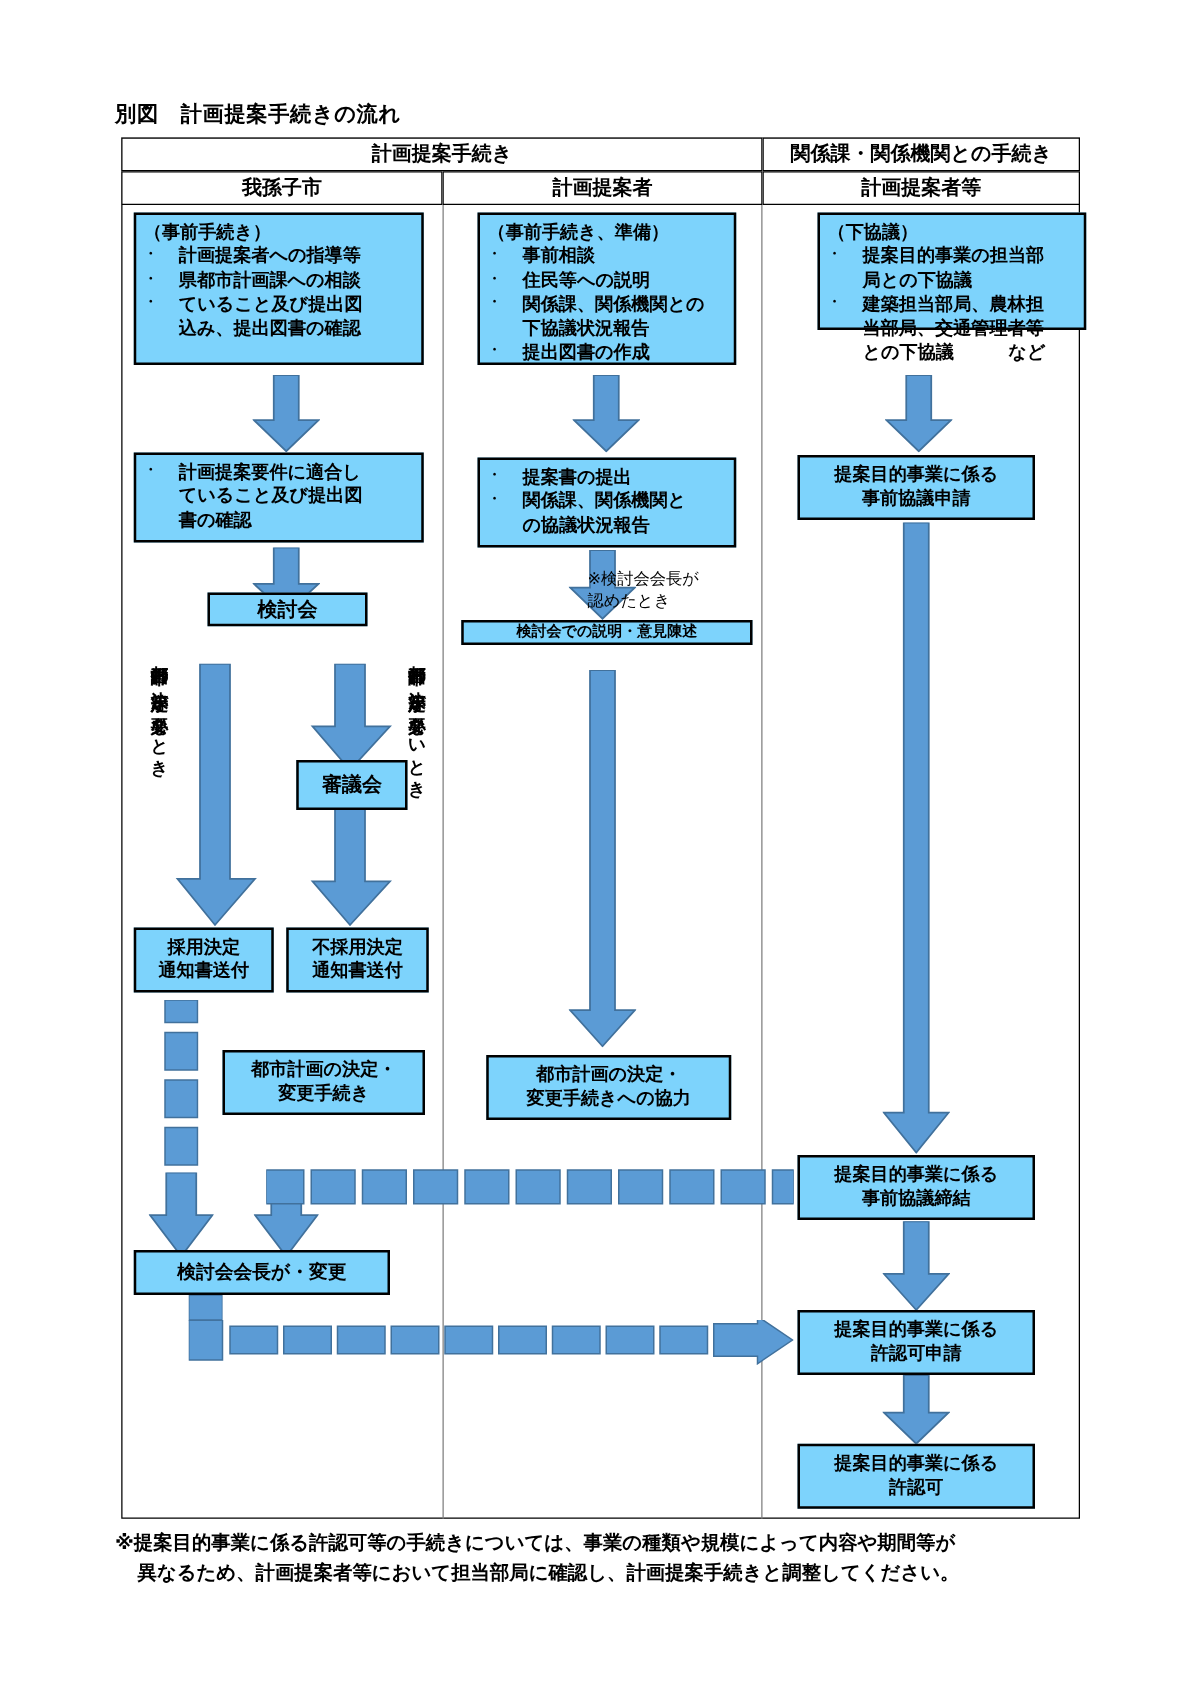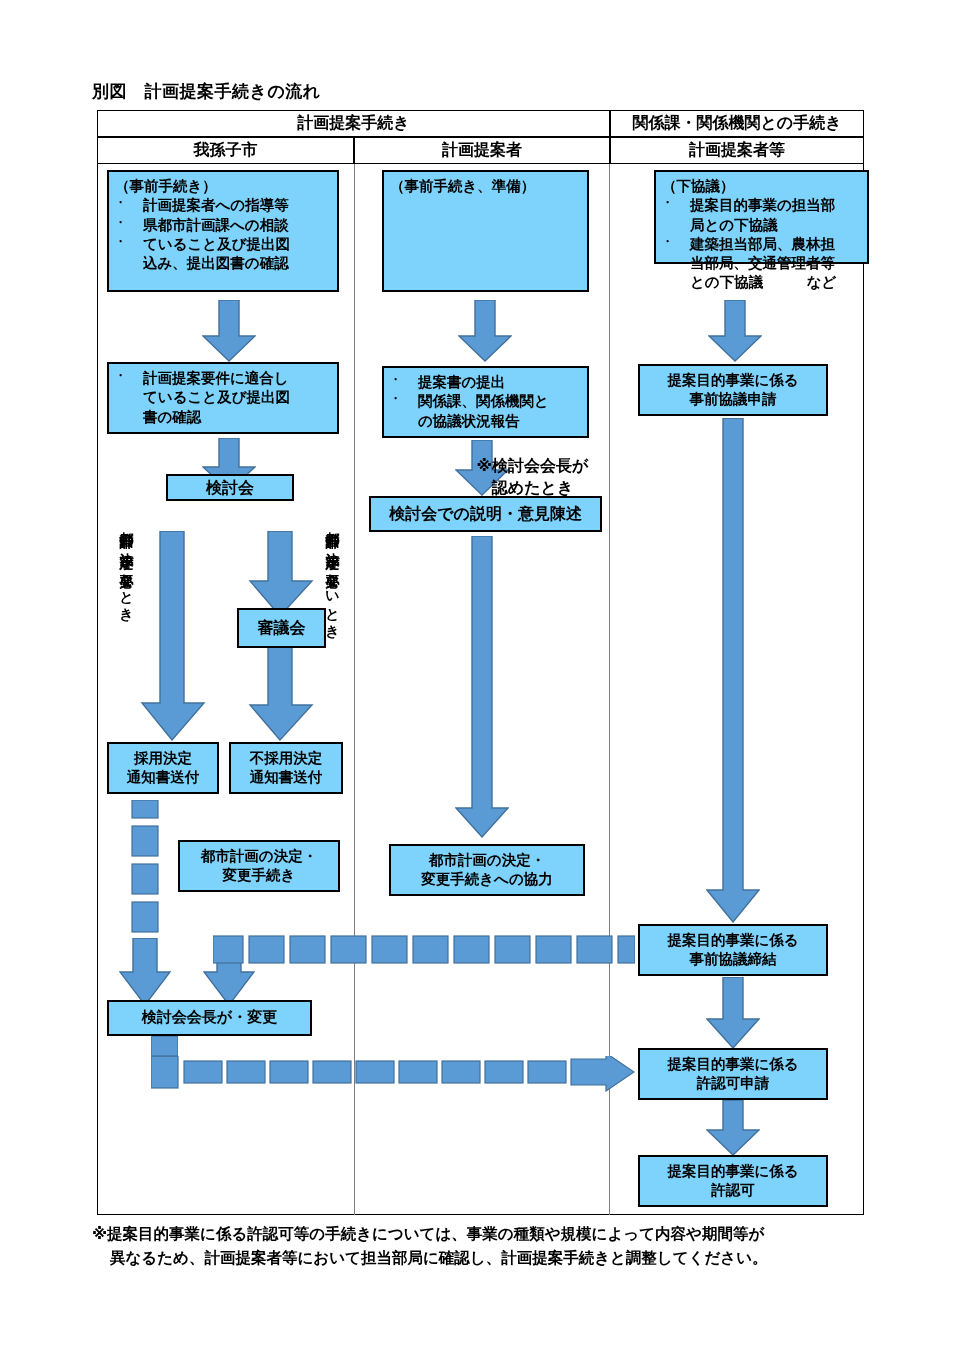--- a/index.html
+++ b/index.html
@@ -103,24 +103,24 @@
     font-size: 14px;
     font-weight: bold;
     letter-spacing: 1px;
     line-height: 1;
     z-index: 4;
     white-space: nowrap;
   }
   
   .side-note {
     position: absolute;
-    font-size: 16px;
-    font-weight: bold;
+    font-size: 13px;
+    font-weight: normal;
     line-height: 1.35;
-    text-align: center;
+    text-align: left;
     z-index: 6;
     white-space: pre-line;
   }
   
   #footnote {
     position: absolute;
     left: 92px; top: 1222px;
     width: 790px;
     font-size: 15.5px;
     font-weight: bold;
@@ -294,20 +294,27 @@
   </div>
 
   <div class="dash" style="left:151px; top:1036px;">
     <svg width="27" height="24" viewBox="0 0 27 24">
       <rect x="0" y="0" width="27" height="20" fill="#5b9bd5" stroke="#41719c" stroke-width="1.2"></rect>
     </svg>
   </div>
 
   <div class="box" style="left:382px; top:170px; width:207px; height:122px;">
     <span class="ttl">（事前手続き、準備）</span>
+    <ul class="bullets">
+      <li>事前相談</li>
+      <li>住民等への説明</li>
+      <li>関係課、関係機関との</li>
+      <li class="cont">下協議状況報告</li>
+      <li>提出図書の作成</li>
+    </ul>
   </div>
 
   <div class="arrow-down" style="left:458px; top:300px;">
     <svg width="54" height="62" viewBox="0 0 54 62">
       <polygon points="17,0 37,0 37,36 53,36 27,61 1,36 17,36" fill="#5b9bd5" stroke="#41719c" stroke-width="1.4"></polygon>
     </svg>
   </div>
 
   <div class="box" style="left:382px; top:366px; width:207px; height:72px;">
     <ul class="bullets">
@@ -319,21 +326,21 @@
 
   <div class="arrow-down" style="left:455px; top:440px;">
     <svg width="54" height="56" viewBox="0 0 54 56">
       <polygon points="17,0 37,0 37,30 53,30 27,55 1,30 17,30" fill="#5b9bd5" stroke="#41719c" stroke-width="1.4"></polygon>
     </svg>
   </div>
 
   <div class="side-note" style="left:470px; top:455px; width:125px;">※検討会会長が
 認めたとき</div>
 
-  <div class="box center" style="left:369px; top:496px; width:233px; height:36px; font-size:16px;">
+  <div class="box center" style="left:369px; top:496px; width:233px; height:20px; font-size:12px;">
     <span>検討会での説明・意見陳述</span>
   </div>
 
   <div class="arrow-down" style="left:455px; top:536px;">
     <svg width="54" height="302" viewBox="0 0 54 302">
       <polygon points="17,0 37,0 37,272 53,272 27,301 1,272 17,272" fill="#5b9bd5" stroke="#41719c" stroke-width="1.4"></polygon>
     </svg>
   </div>
 
   <div class="box center" style="left:389px; top:844px; width:196px; height:52px; white-space:pre-line;">

